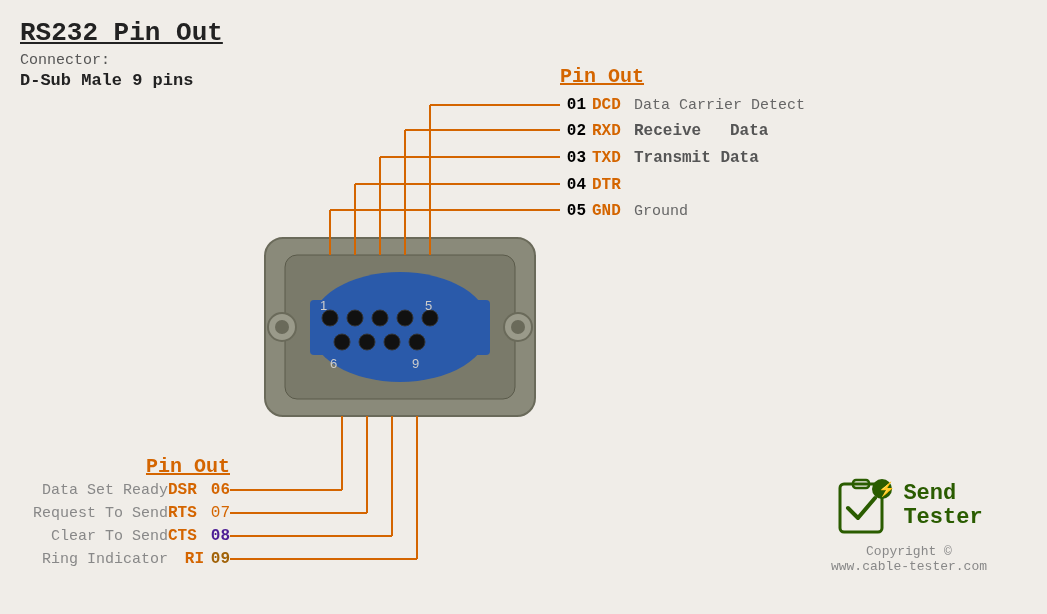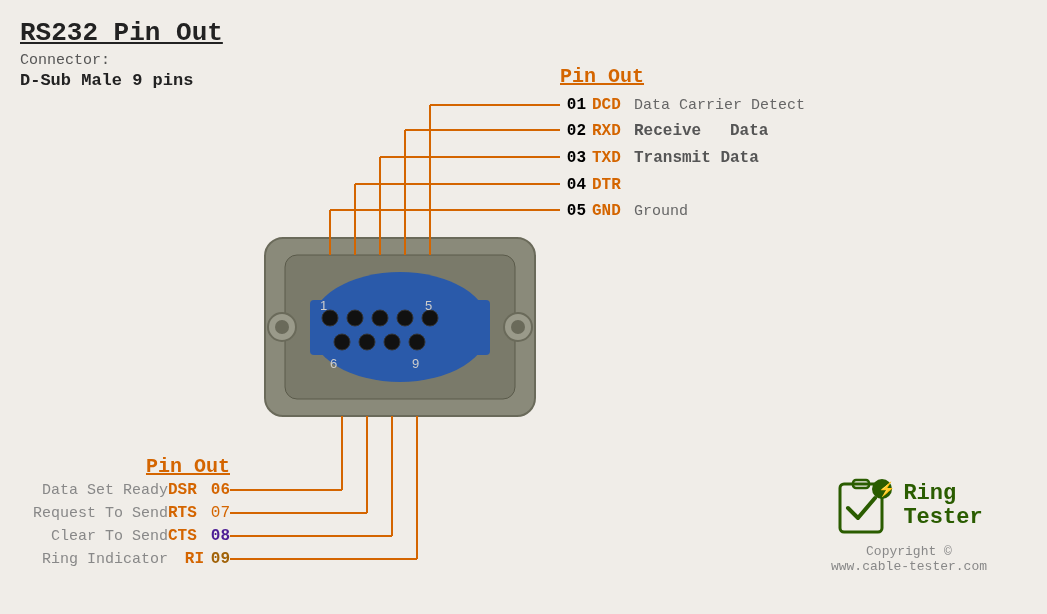--- a/index.html
+++ b/index.html
@@ -253,21 +253,21 @@
       <rect x="5" y="8" width="42" height="48" rx="4" fill="none" stroke="#2a5c00" stroke-width="3"></rect>
 
       <rect x="18" y="4" width="16" height="8" rx="3" fill="none" stroke="#2a5c00" stroke-width="2.5"></rect>
 
       <polyline points="13,32 23,42 40,22" fill="none" stroke="#2a5c00" stroke-width="4" stroke-linecap="round" stroke-linejoin="round"></polyline>
 
       <circle cx="47" cy="13" r="10" fill="#2a5c00"></circle>
       <text x="43" y="18" fill="white" font-size="14" font-family="Arial" font-weight="bold">⚡</text>
     </svg>
     <div class="logo-text">
-      <div>Ring</div>
+      <div>Send</div>
       <div>Tester</div>
     </div>
   </div>
   <div class="copyright-text">
     <div>Copyright ©</div>
     <div>www.cable-tester.com</div>
   </div>
 </div>
 
 </body></html>

